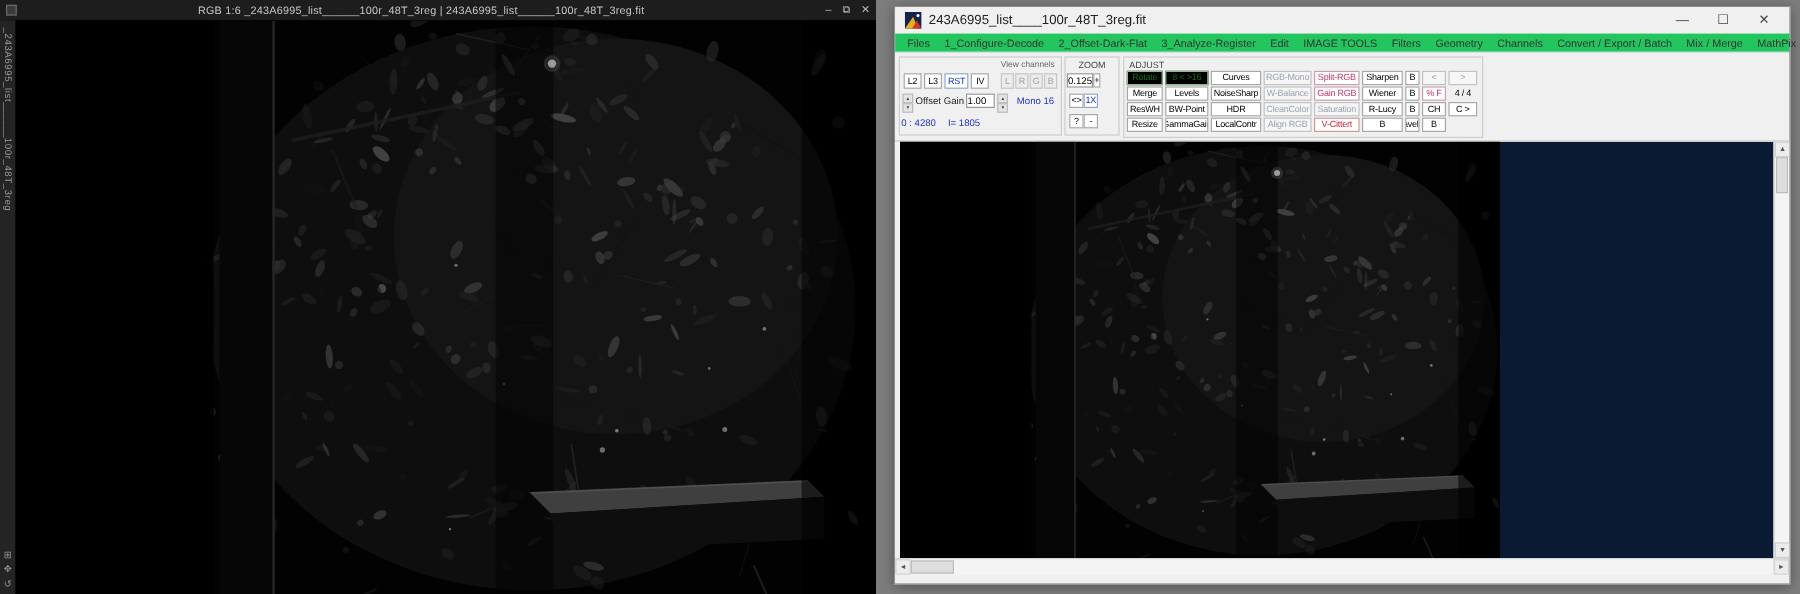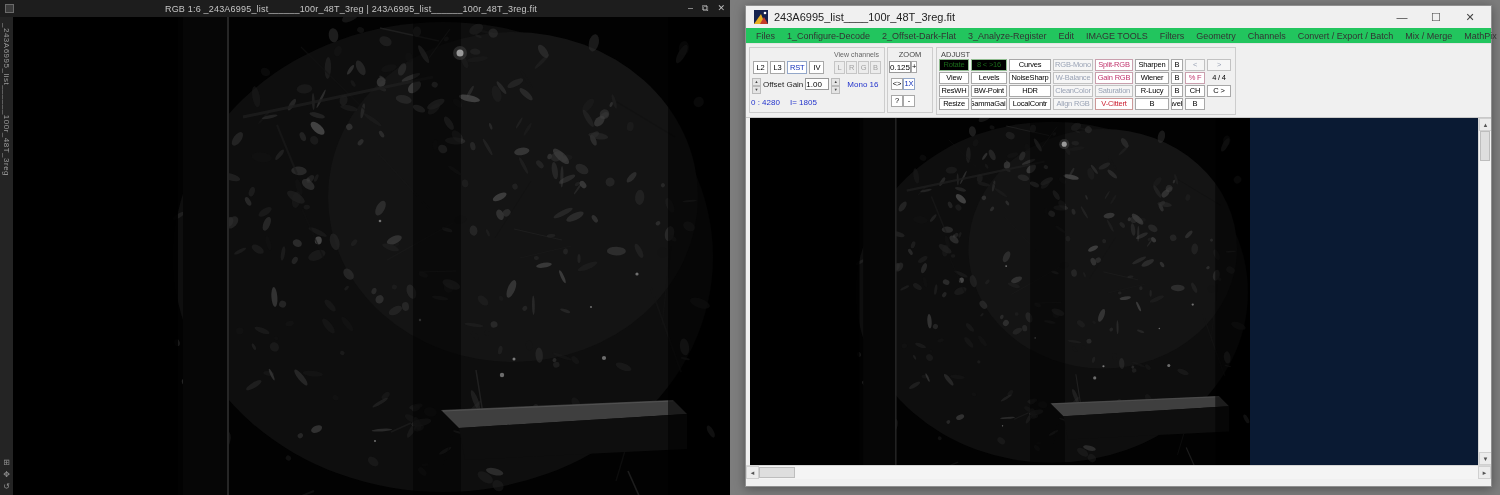--- a/index.html
+++ b/index.html
@@ -507,21 +507,21 @@
               <button class="tb s-green" style="width: 36px;">8 &lt; &gt;16</button>
               <button class="tb s-plain" style="width: 42px;">Curves</button>
               <button class="tb s-muted" style="width: 40px;">RGB-Mono</button>
               <button class="tb s-pink" style="width: 38px;">Split-RGB</button>
               <button class="tb s-plain" style="width: 34px;">Sharpen</button>
               <button class="tb s-plain" style="width: 12px;">B</button>
               <button class="tb s-muted" style="width: 20px;">&lt;</button>
               <button class="tb s-muted" style="width: 24px;">&gt;</button>
             </div>
             <div class="adj-row">
-              <button class="tb s-plain" style="width: 30px;">View</button>
+              <button class="tb s-plain" style="width: 30px;">Merge</button>
               <button class="tb s-plain" style="width: 36px;">Levels</button>
               <button class="tb s-plain" style="width: 42px;">NoiseSharp</button>
               <button class="tb s-muted" style="width: 40px;">W-Balance</button>
               <button class="tb s-pink" style="width: 38px;">Gain RGB</button>
               <button class="tb s-plain" style="width: 34px;">Wiener</button>
               <button class="tb s-plain" style="width: 12px;">B</button>
               <button class="tb s-pink" style="width: 20px;">% F</button>
               <span class="tb s-text" style="width: 24px;">4 / 4</span>
             </div>
             <div class="adj-row">

